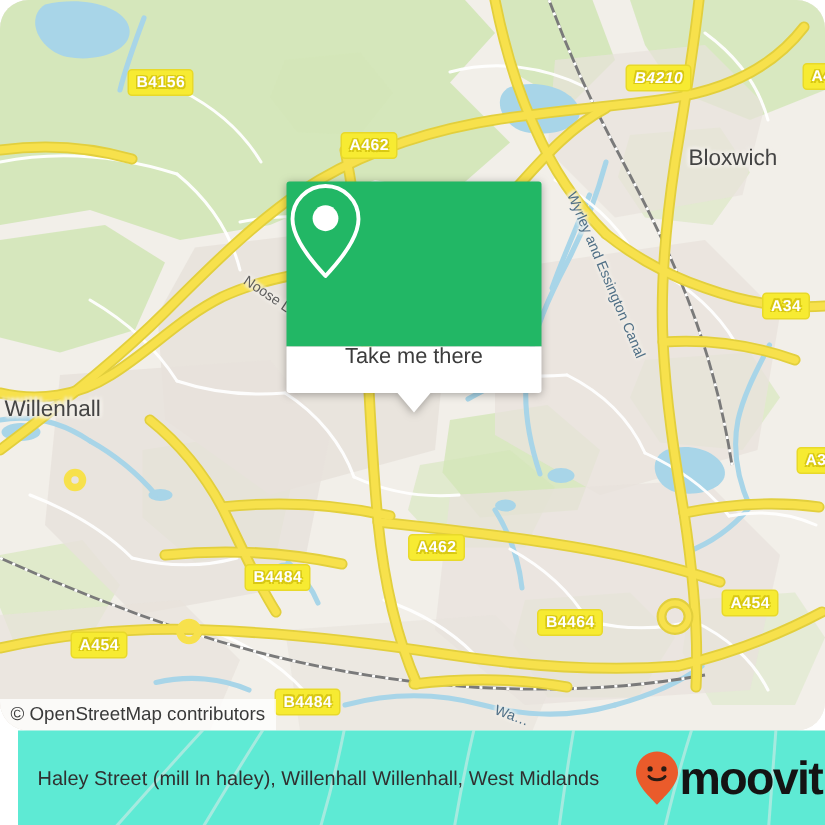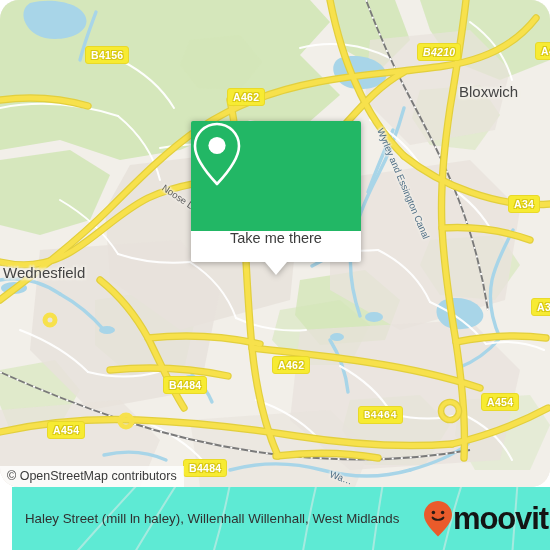--- a/index.html
+++ b/index.html
@@ -343,29 +343,29 @@
 
     <div id="shield-layer">
         <div class="shield" style="left: 85px; top: 46px;">B4156</div>
         <div class="shield" style="left: 227px; top: 88px;">A462</div>
         <div class="shield" style="left: 417px; top: 43px; font-style: italic;">B4210</div>
         <div class="shield" style="left: 535px; top: 42px;">A4</div>
         <div class="shield" style="left: 508px; top: 195px;">A34</div>
         <div class="shield" style="left: 531px; top: 298px;">A34</div>
         <div class="shield" style="left: 272px; top: 356px;">A462</div>
         <div class="shield" style="left: 163px; top: 376px;">B4484</div>
-        <div class="shield" style="left: 358px; top: 406px; font-family: Liberation Mono, monospace;">B4464</div>
+        <div class="shield" style="left: 358px; top: 406px;">B4464</div>
         <div class="shield" style="left: 481px; top: 393px;">A454</div>
         <div class="shield" style="left: 47px; top: 421px;">A454</div>
         <div class="shield" style="left: 183px; top: 459px;">B4484</div>
       </div>
 
     <div id="place-layer">
-        <div class="place-label" style="left: 459px; top: 84px;">Bloxwich</div>
-        <div class="place-label" style="left: 3px; top: 265px;">Wednesfield</div>
+        <div class="place-label" style="left: 459px; top: 98px;">Bloxwich</div>
+        <div class="place-label" style="left: 3px; top: 265px;">Willenhall</div>
       </div>
 
     <div id="line-layer">
         <div class="line-label on-water" style="left: 380px; top: 124px; transform: rotate(67deg);">Wyrley and Essington Canal</div>
         <div class="line-label" style="left: 163px; top: 182px; transform: rotate(34deg);">Noose Lane</div>
         <div class="line-label on-water" style="left: 330px; top: 469px; transform: rotate(20deg);">Wa…</div>
       </div>
 
     <div id="callout">
       <div id="callout-body">

